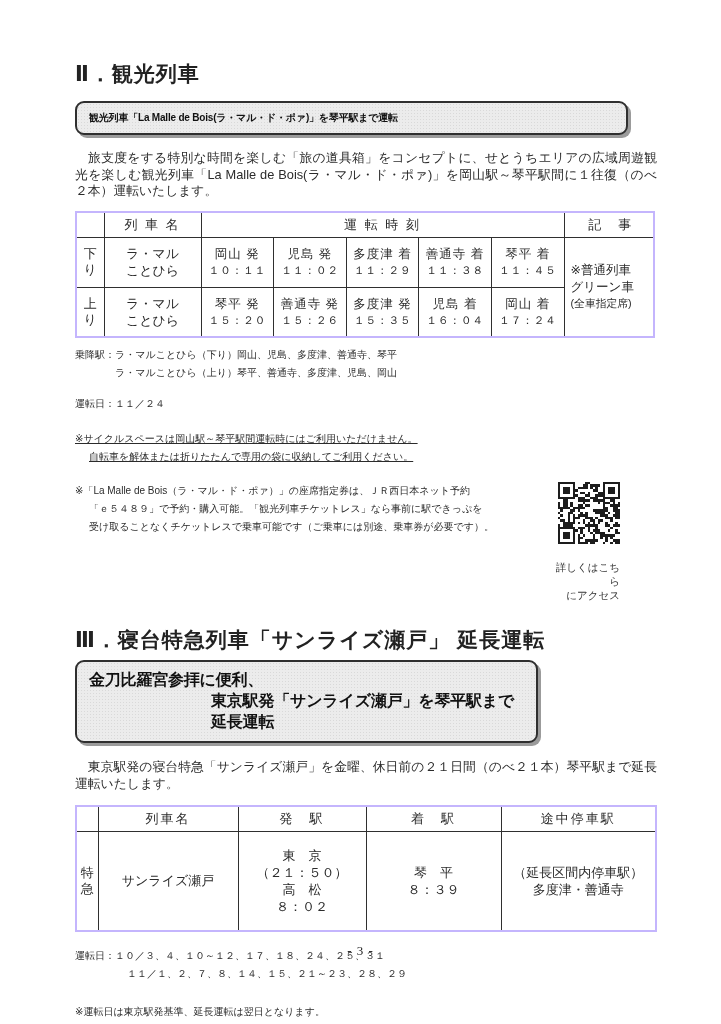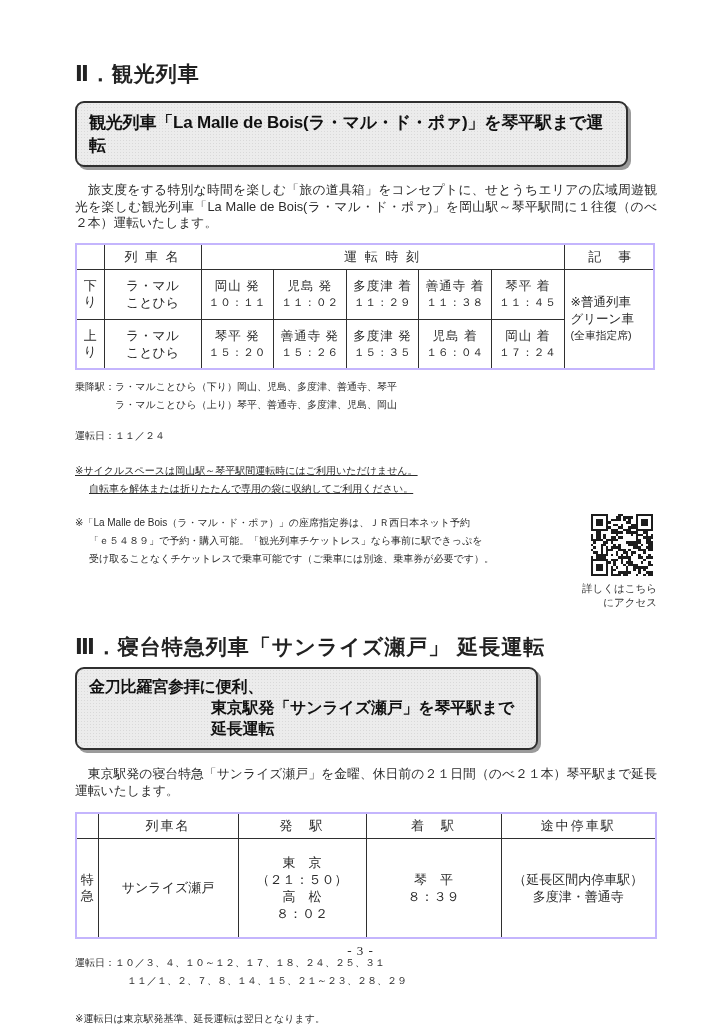--- a/index.html
+++ b/index.html
@@ -4,37 +4,37 @@
 <style>
   * { margin:0; padding:0; box-sizing:border-box; }
   html,body { background:#fff; }
   body {
     width:721px; height:1024px;
     font-family:"Liberation Sans","DejaVu Sans",sans-serif;
     color:#2b2b2b;
     position:relative;
     overflow:hidden;
   }
-  .page { padding:60px 64px 0 75px; width:721px; height:1024px; position:relative; }
+  .page { padding:60px 101px 0 75px; width:721px; height:1024px; position:relative; }
 
   .sec-title { font-size:21px; font-weight:bold; letter-spacing:1px; color:#222; }
   #sec2-title { margin-bottom:13px; }
 
   .headline-box {
     background:#ececec;
     background-image:radial-gradient(#d9d9d9 0.8px, transparent 0.8px);
     background-size:3px 3px;
     border:2px solid #2f2f2f;
     border-radius:9px;
     box-shadow:3px 3px 0 #9b9b9b;
     padding:8px 12px;
     font-weight:bold;
     color:#111;
   }
-  #box1 { width:553px; font-size:17px; letter-spacing:-0.2px; margin-bottom:15px; }
+  #box1 { width:553px; font-size:10px; letter-spacing:-0.2px; margin-bottom:15px; }
   #box2 { width:463px; font-size:16px; letter-spacing:-0.2px; margin:6px 0 16px 0; }
   #box2 .line2 { padding-left:122px; }
 
   .para { font-size:12.8px; line-height:16.5px; width:582px; text-align:justify; }
   #sec2-intro { margin-bottom:11px; }
   #sec3-intro { margin-bottom:13px; }
 
   table { border-collapse:collapse; width:580px; table-layout:fixed; }
   table, th, td { border:1px solid #2f2f2f; }
   table { border:2px solid #c4b5fd; }
@@ -65,21 +65,21 @@
   .hang .label { white-space:nowrap; }
   #boarding { margin-top:8px; }
   #unten1 { margin-top:13px; }
   #cycle-note { margin-top:17px;text-decoration:underline; }
   .cont { padding-left:14px; }
 
   #ticket-row { display:flex; margin-top:16px;gap:48px; }
   #ticket-note { width:496px; }
   #qr-col { width:84px; margin-left:0; text-align:right; }
   #qr-code { display:block; width:62px; height:62px; margin-left:11px; }
-  #qr-caption { margin-top:5px; font-size:10.5px; line-height:14px; color:#333; text-align:right; }
+  #qr-caption { margin-top:16px; font-size:10.5px; line-height:14px; color:#333; text-align:right; }
 
   #sec3-title { margin-top:24px; margin-bottom:4px; }
 
   #unten3 { margin-top:15px; }
   #unten3 .l2 { padding-left:52px; }
   #base-note { margin-top:20px; }
 
   #page-number {
     position:absolute; left:0; right:0; top:943px;
     text-align:center; font-size:13px; letter-spacing:1px;

